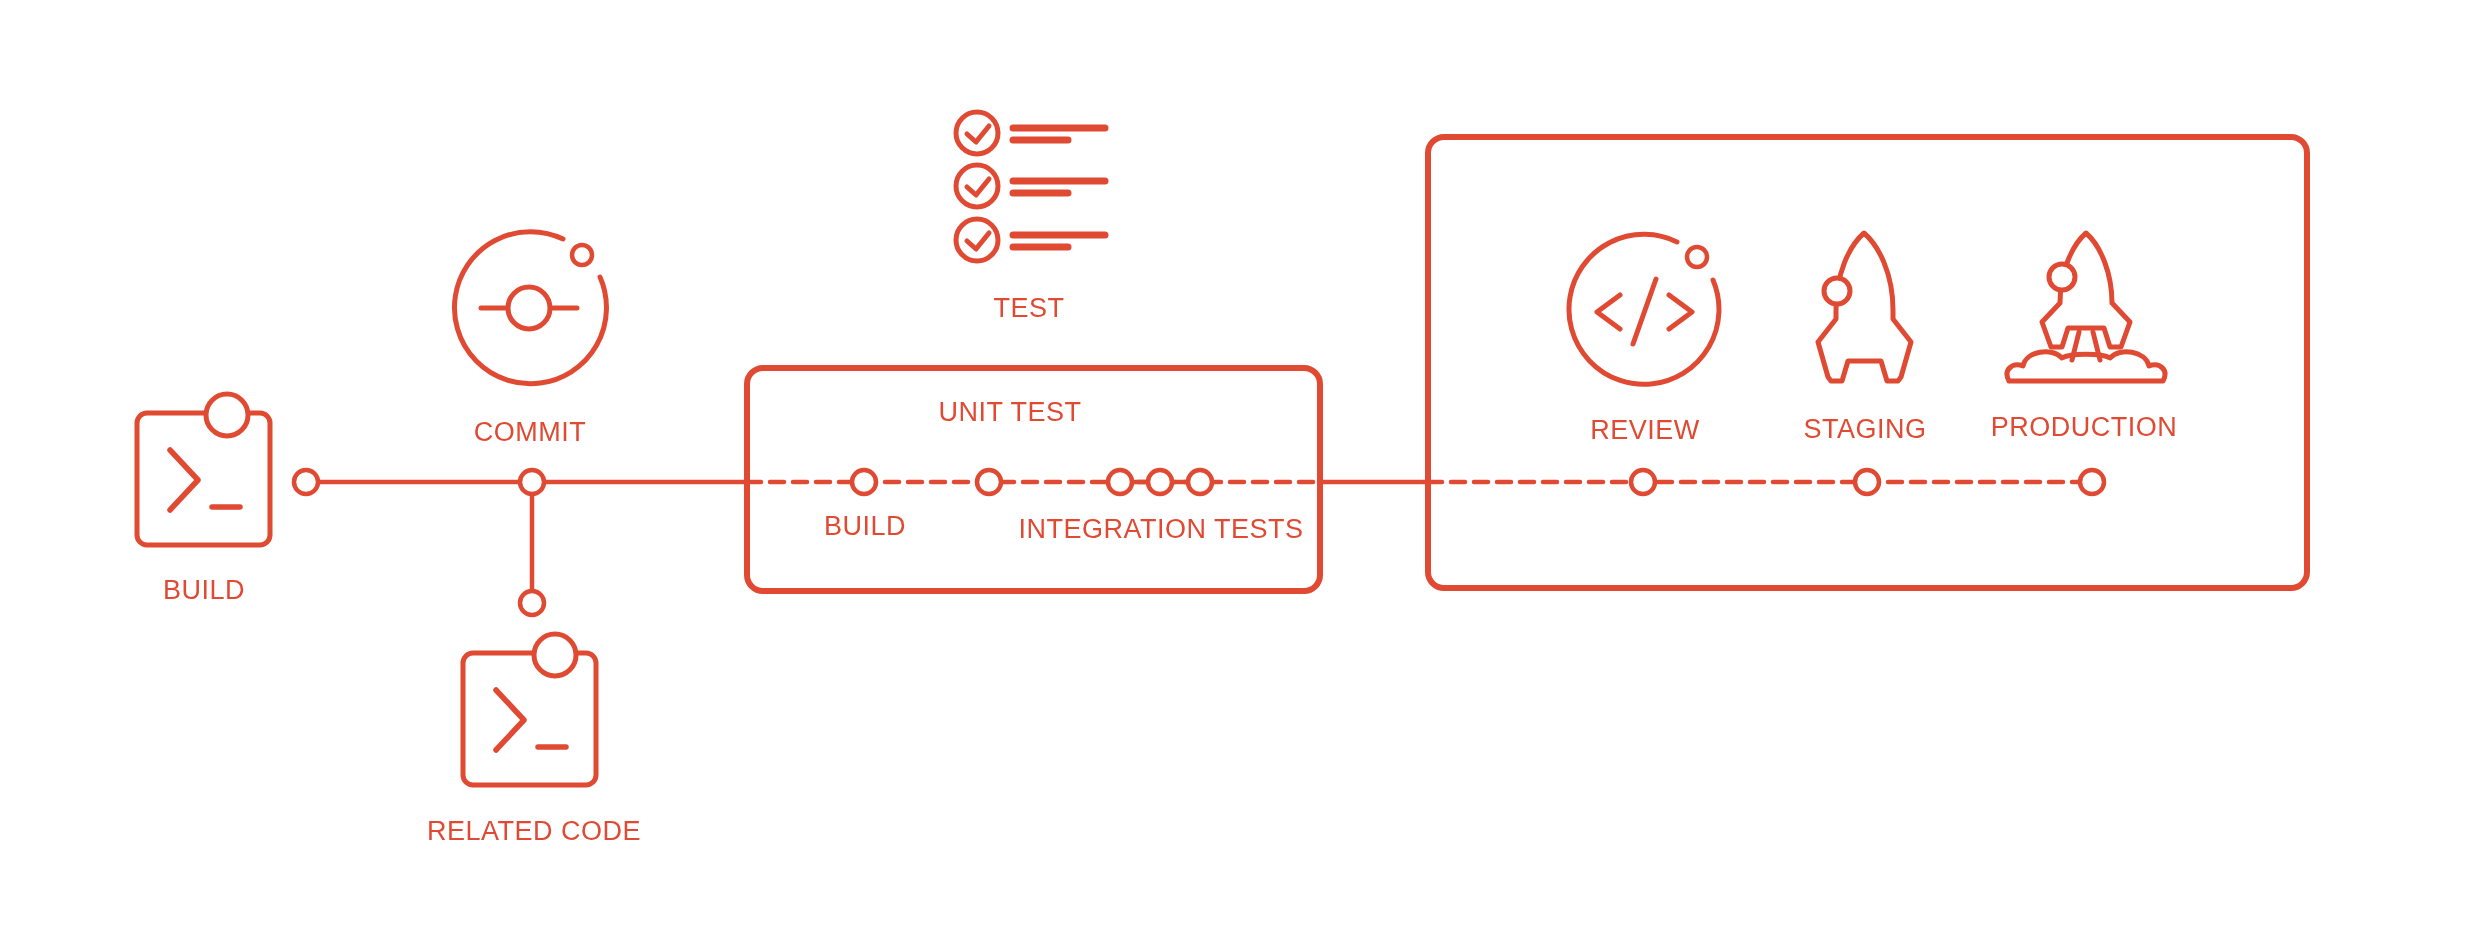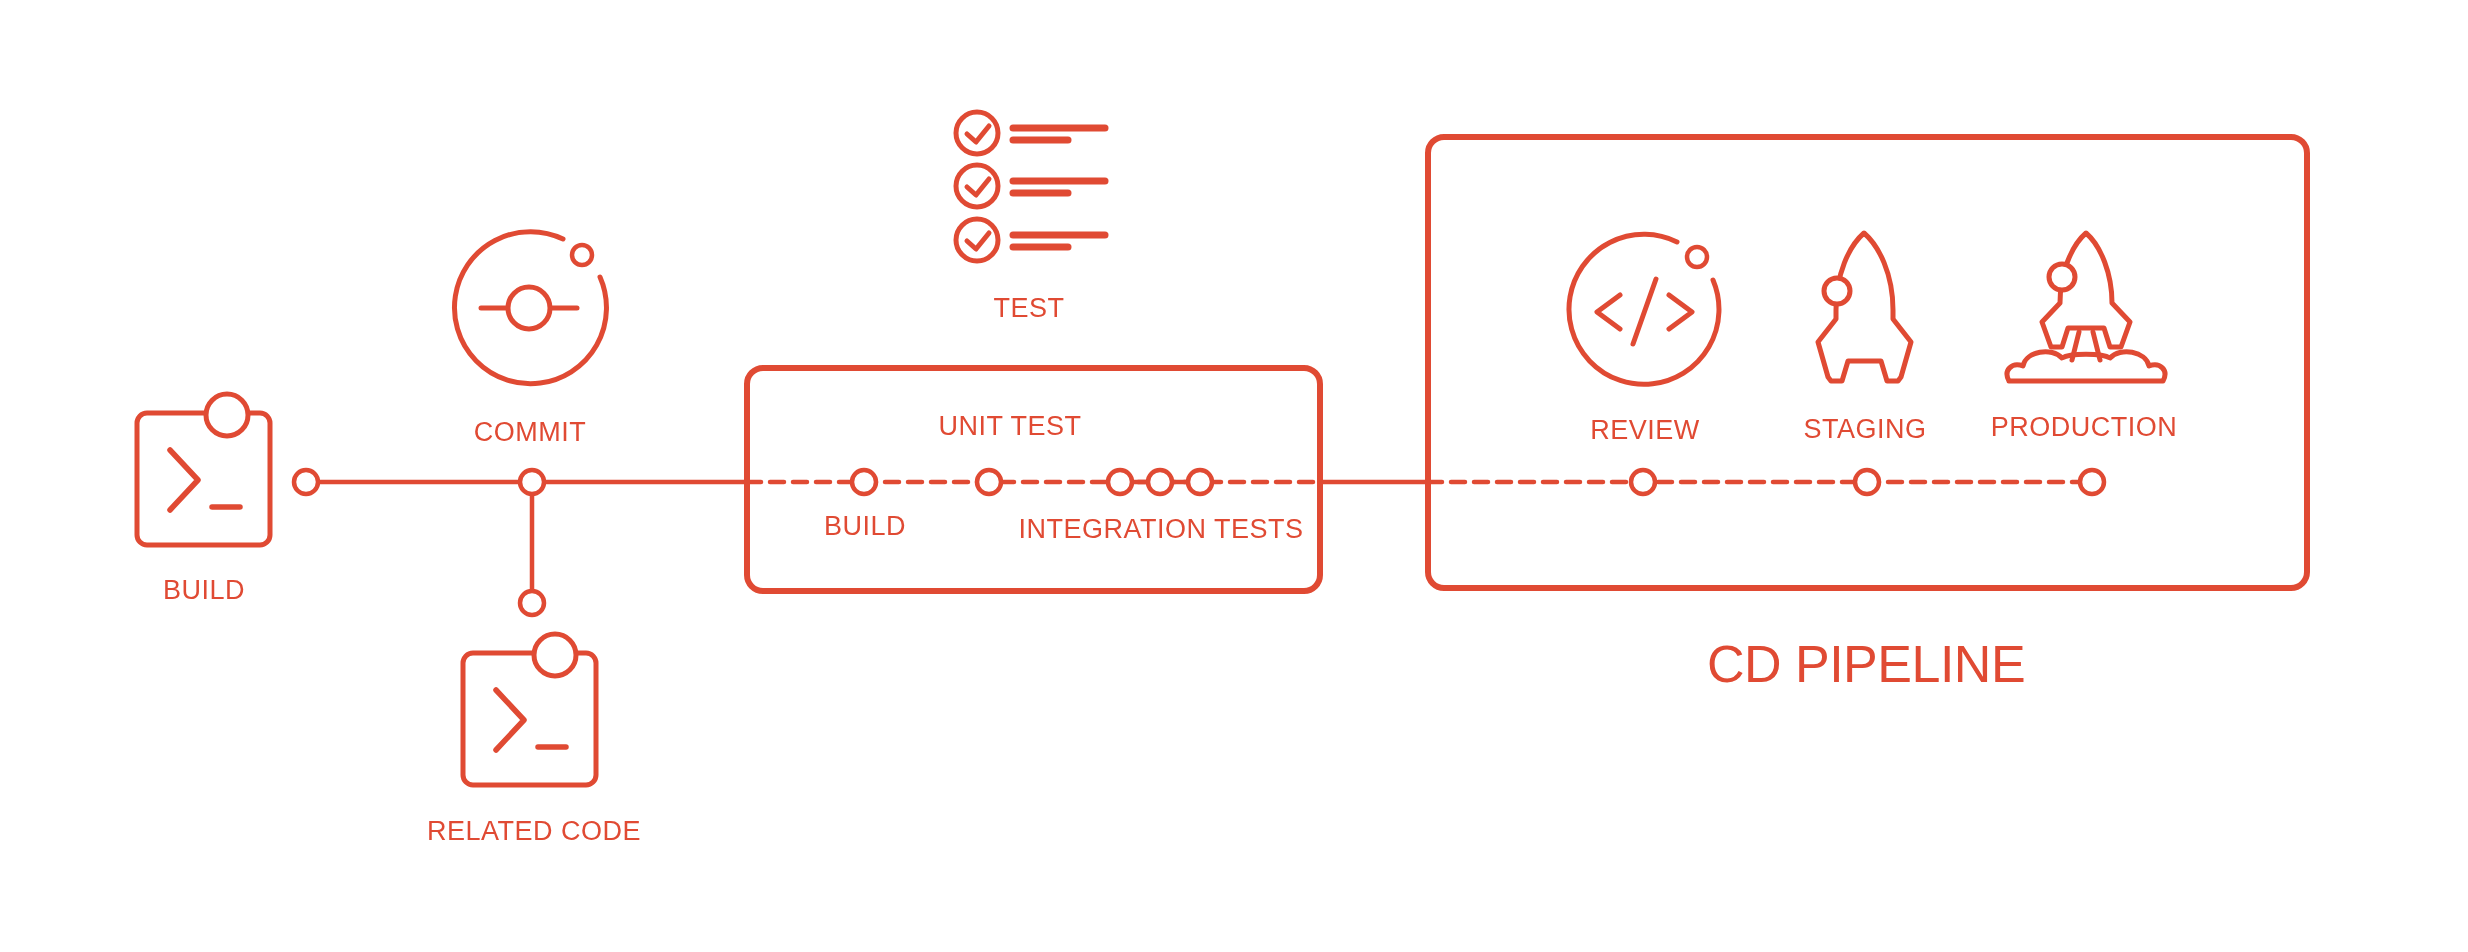--- a/index.html
+++ b/index.html
@@ -141,21 +141,20 @@
       <circle cx="1867" cy="482" r="12"></circle>
       <circle cx="2092" cy="482" r="12"></circle>
     </g>
   </svg>
 
   <div class="label" style="left:204px;  top:590px;">BUILD</div>
   <div class="label" style="left:530px;  top:404px;margin-top:28px;">COMMIT</div>
   <div class="label" style="left:534px;  top:831px;">RELATED CODE</div>
   <div class="label" style="left:1029px; top:308px;">TEST</div>
   <div class="label" style="left:865px;  top:526px;">BUILD</div>
-  <div class="label" style="left:1010px; top:426px;">UNIT TEST</div>
+  <div class="label" style="left:1010px; top:412px;">UNIT TEST</div>
   <div class="label" style="left:1161px; top:529px;">INTEGRATION TESTS</div>
   <div class="label" style="left:1645px; top:430px;">REVIEW</div>
   <div class="label" style="left:1865px; top:429px;">STAGING</div>
   <div class="label" style="left:2084px; top:427px;text-align:right;">PRODUCTION</div>
 
-  <div class="title" style="left:1866px; top:664px;">CD PIPELINE</div>
 
 </div>
 
 </body></html>

